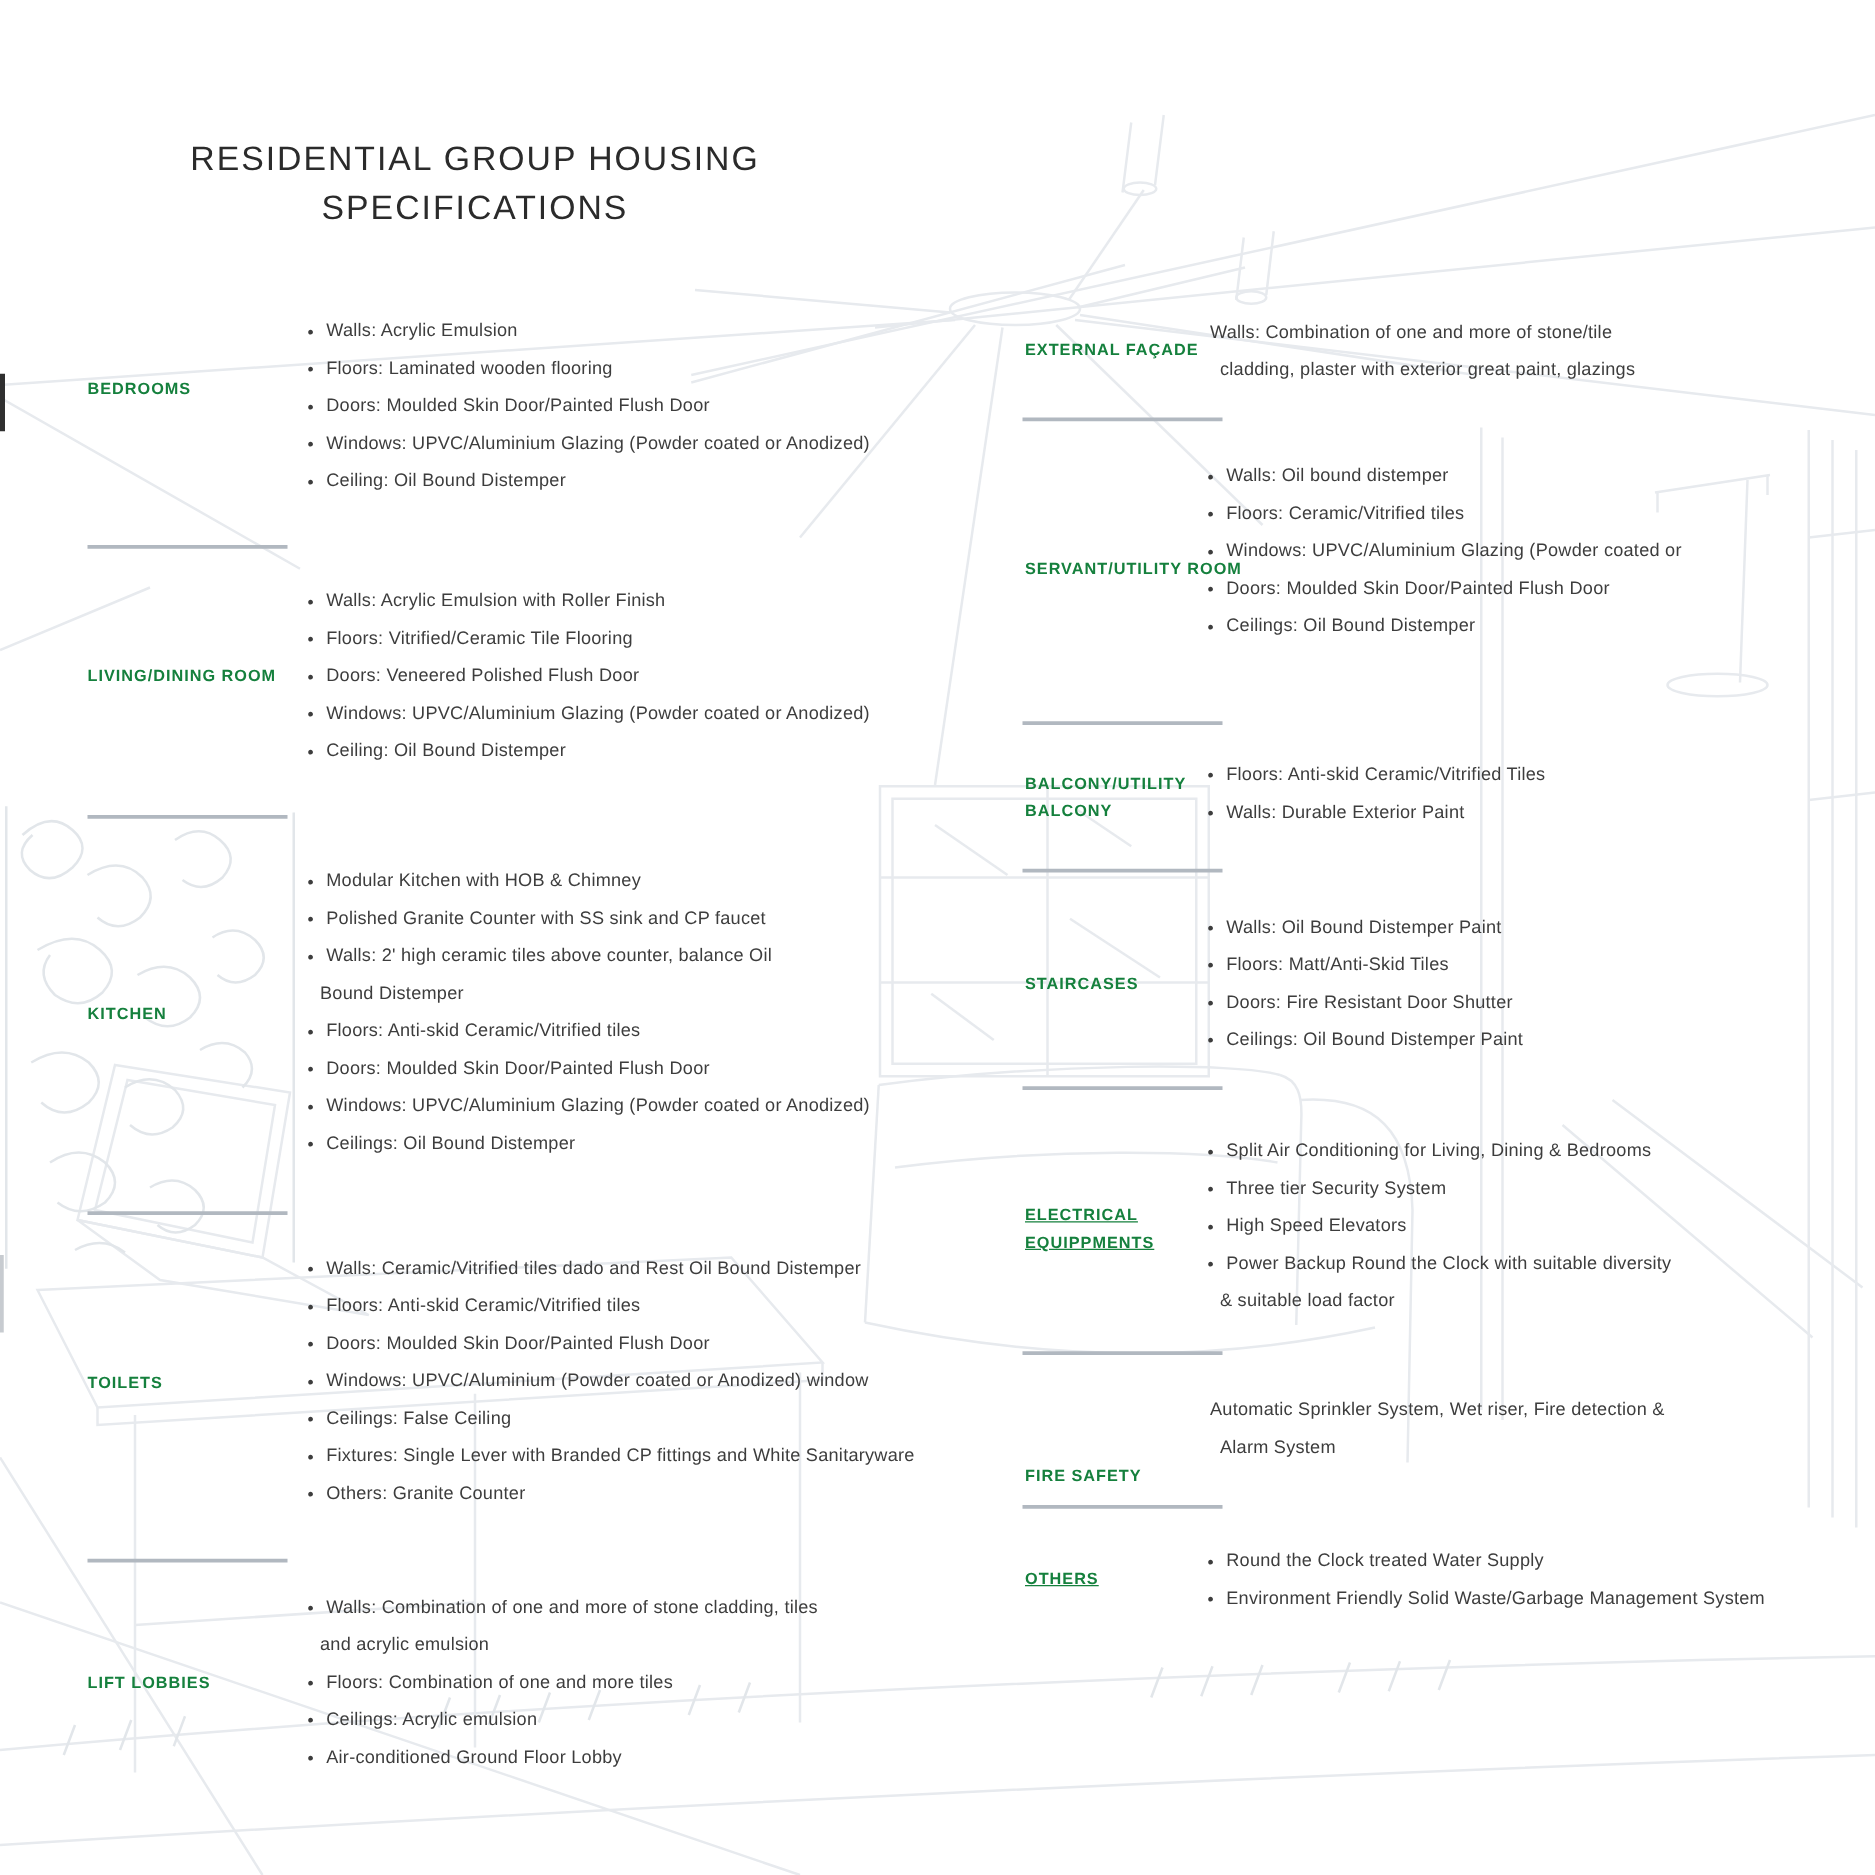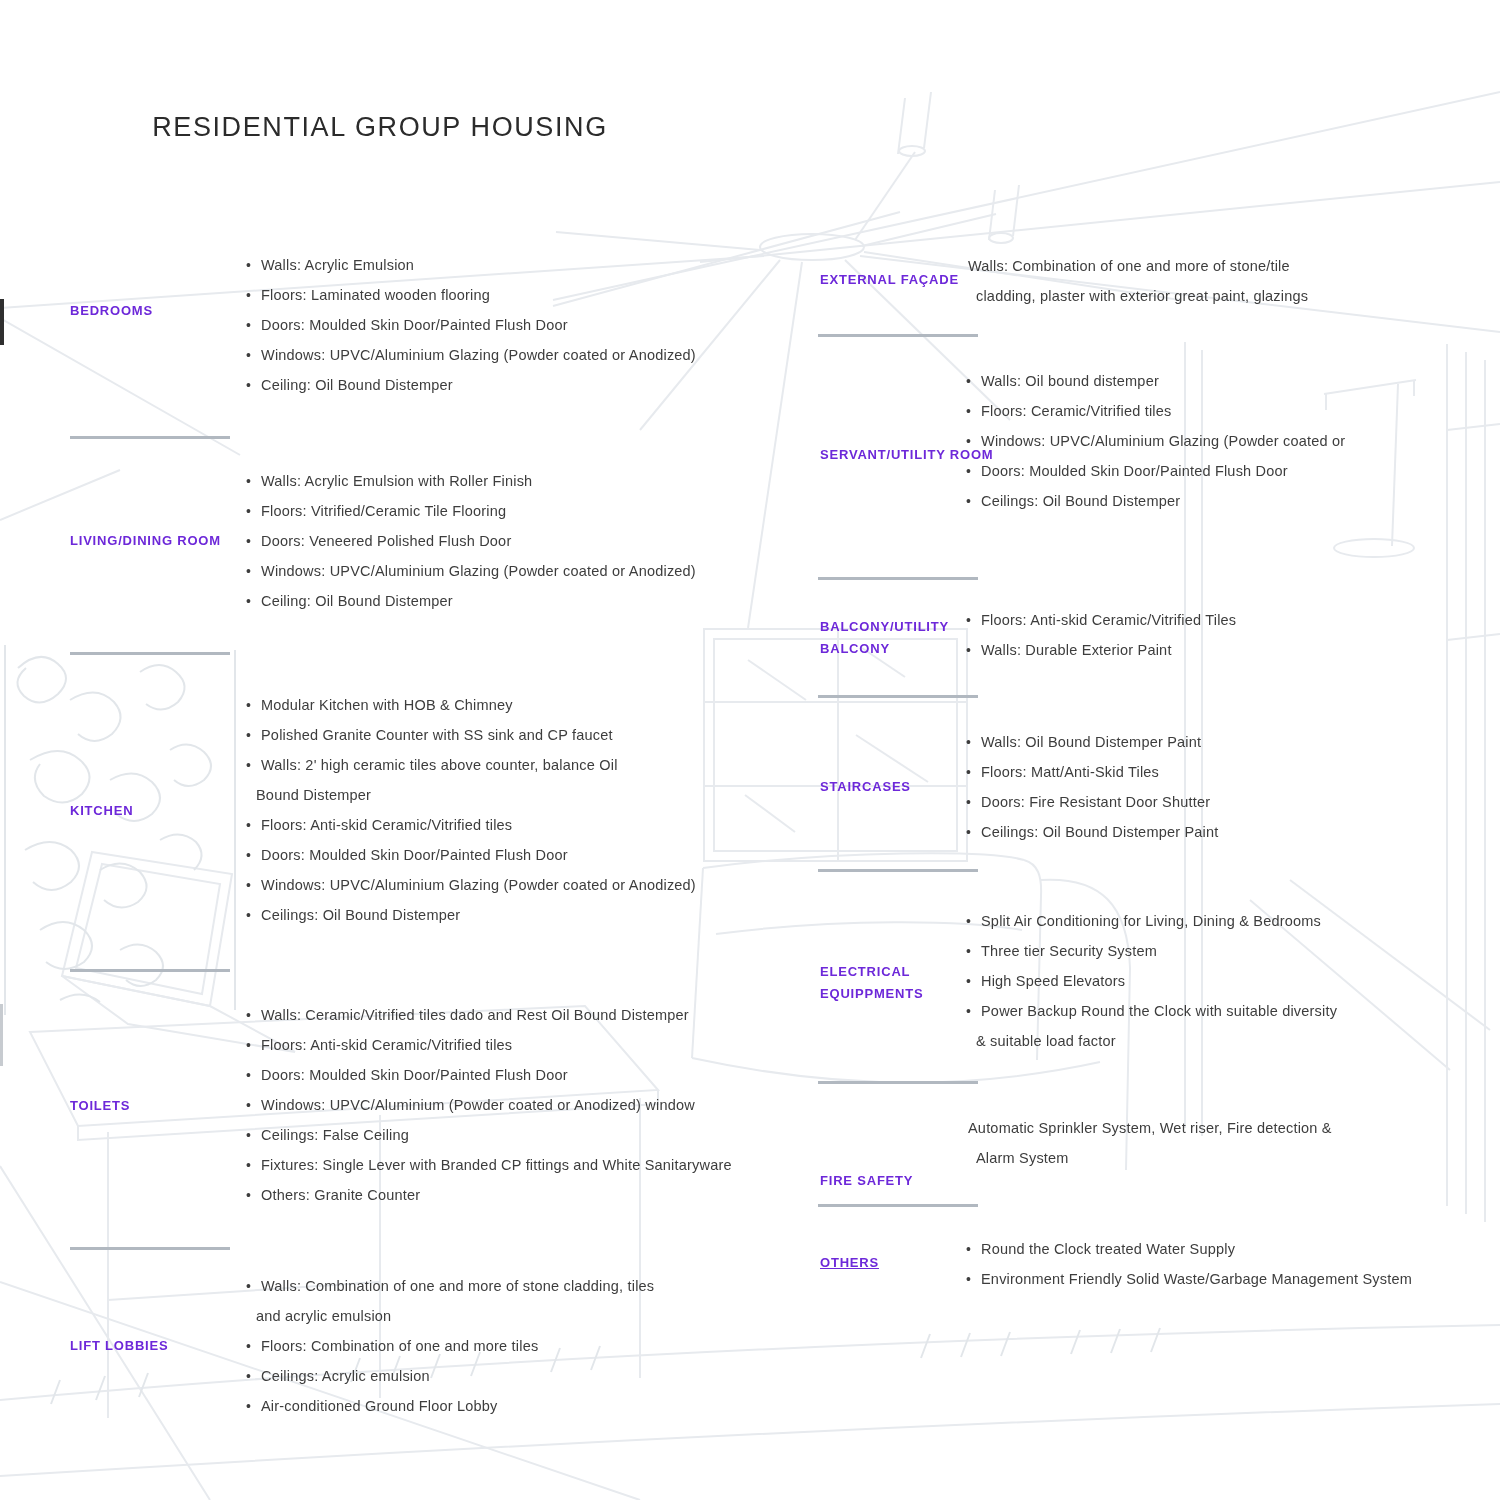--- a/index.html
+++ b/index.html
@@ -1,21 +1,21 @@
 <!DOCTYPE html>
 <html><head>
 <meta charset="utf-8">
 <style>
   html,body{margin:0;padding:0;background:#ffffff;}
   #page{position:relative;width:1500px;height:1500px;background:#ffffff;overflow:hidden;
         font-family:"Liberation Sans", sans-serif;}
   #sketch{position:absolute;left:0;top:0;z-index:0;}
   #title{position:absolute;left:150px;top:108px;width:460px;text-align:center;z-index:1;
          color:#2b2b2b;font-size:27px;letter-spacing:1.6px;line-height:39px;font-weight:400;}
-  .sec-label{position:absolute;z-index:1;color:#6d28d9;font-weight:bold;font-size:13px;
+  .sec-label{position:absolute;z-index:1;color:#15803d;font-weight:bold;font-size:13px;
              letter-spacing:0.8px;}
   .label-line{height:22px;line-height:22px;white-space:nowrap;}
   .rows{position:absolute;z-index:1;}
   .row{height:30px;display:flex;align-items:center;white-space:nowrap;
        font-size:14.5px;color:#3d3d3d;letter-spacing:0.2px;}
   .row .bullet{width:15px;color:#3d3d3d;font-size:14px;}
   .row.nb{padding-left:2px;}
   .row.cont{padding-left:10px;}
   .divider{position:absolute;z-index:1;width:160px;height:3px;background:#b1b8c0;}
 </style>
@@ -134,20 +134,21 @@
         <path d="M1120,1329 l-9,24"></path>
         <path d="M1160,1328 l-9,24"></path>
     </g>
 
     <rect x="0" y="299" width="4" height="46" fill="#2f2f2f"></rect>
     <rect x="0" y="1004" width="3" height="62" fill="#c7cbd0"></rect>
   </svg>
 
   <div id="title">
     <div>RESIDENTIAL GROUP HOUSING</div>
+    <div>SPECIFICATIONS</div>
   </div>
 
 <div class="sec-label" style="left: 70px; top: 300px;">
       <div class="label-line">BEDROOMS</div>
     </div>
     <div class="rows" style="left: 246px; top: 250px;">
       <div class="row">
         <span class="bullet">•</span>
         <span class="rowtext">Walls: Acrylic Emulsion</span>
       </div>
@@ -354,21 +355,21 @@
       </div>
       <div class="row">
         <span class="bullet">•</span>
         <span class="rowtext">Doors: Fire Resistant Door Shutter</span>
       </div>
       <div class="row">
         <span class="bullet">•</span>
         <span class="rowtext">Ceilings: Oil Bound Distemper Paint</span>
       </div>
     </div>
-    <div class="sec-label" style="left: 820px; top: 961px;">
+    <div class="sec-label" style="left: 820px; top: 961px; text-decoration: underline;">
       <div class="label-line">ELECTRICAL</div>
       <div class="label-line">EQUIPPMENTS</div>
     </div>
     <div class="rows" style="left: 966px; top: 906px;">
       <div class="row">
         <span class="bullet">•</span>
         <span class="rowtext">Split Air Conditioning for Living, Dining &amp; Bedrooms</span>
       </div>
       <div class="row">
         <span class="bullet">•</span>

